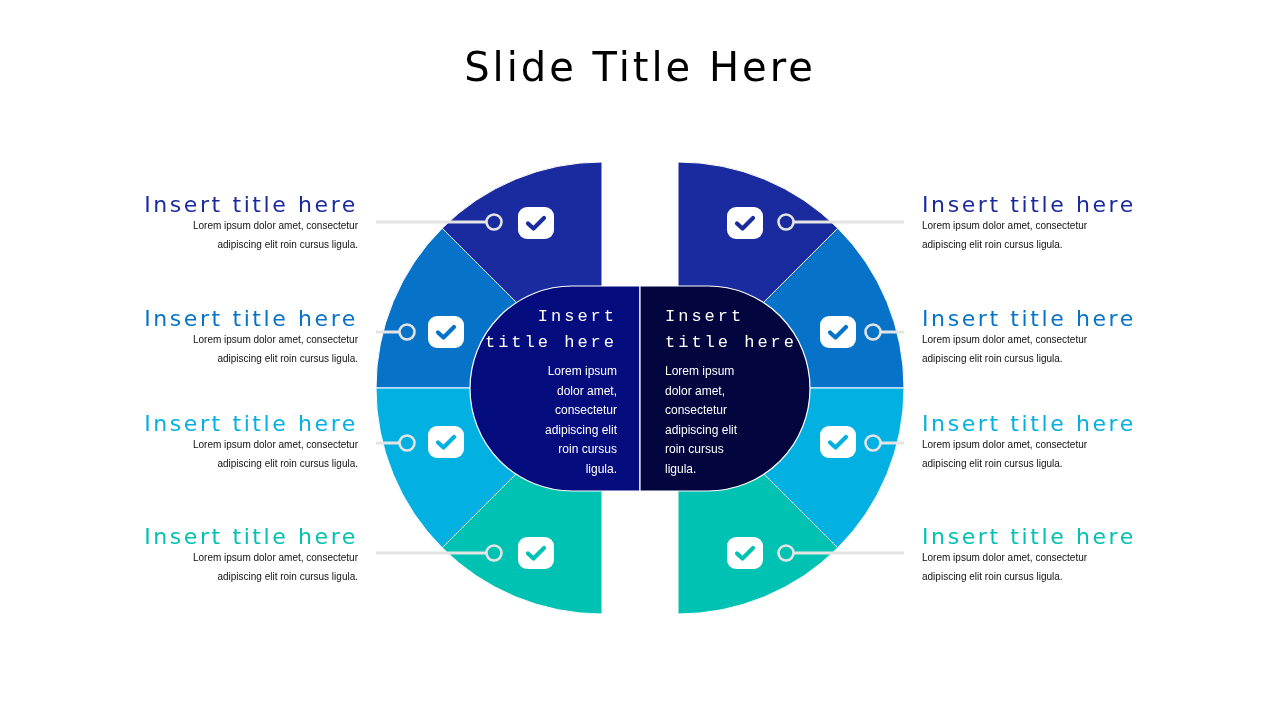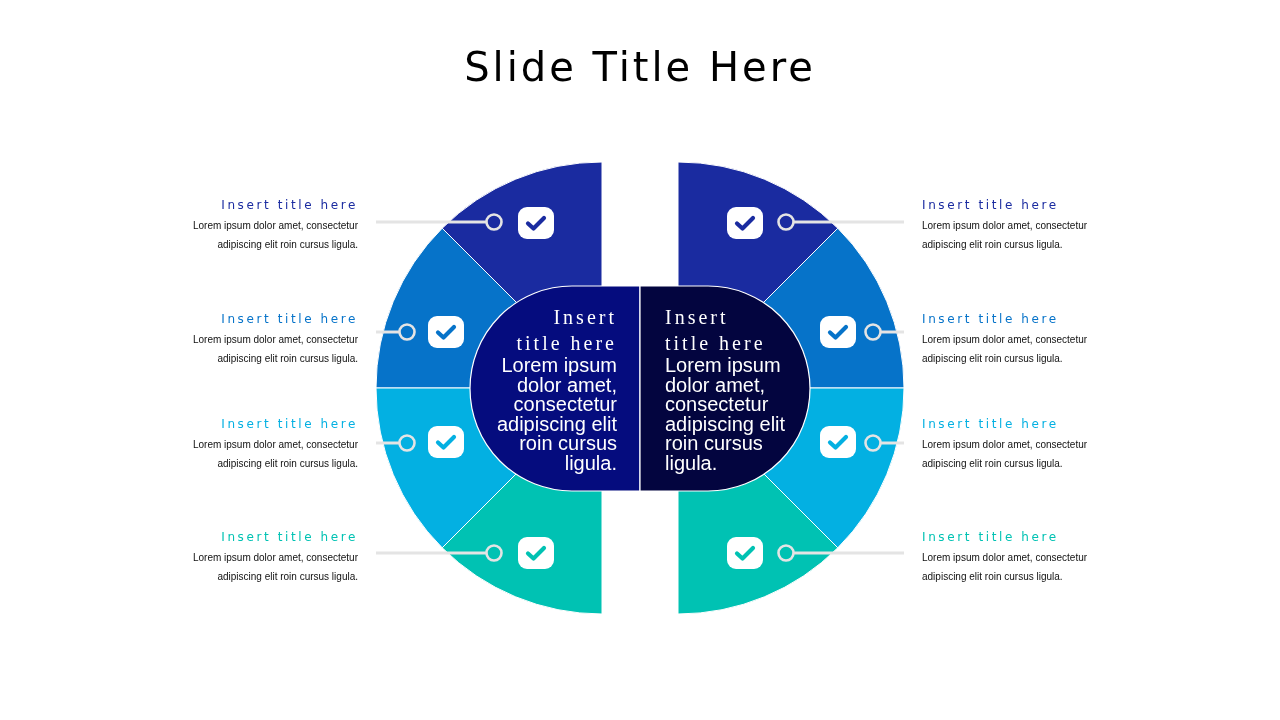--- a/index.html
+++ b/index.html
@@ -10,28 +10,28 @@
   .slide-title {
     position: absolute; top: 44px; left: 0; width: 1280px; text-align: center;
     font-family: "DejaVu Sans", sans-serif; font-size: 40px; letter-spacing: 3px; color: #000;
     font-weight: normal;
   }
   svg.diagram { position: absolute; left: 0; top: 0; }
   .item { position: absolute; width: 290px; }
   .item.left { text-align: right; }
   .item.right { text-align: left; }
   .item-title {
-    font-family: "DejaVu Sans", sans-serif; font-size: 12px; letter-spacing: 2.6px; line-height: 22px;
+    font-family: "DejaVu Sans", sans-serif; font-size: 22px; letter-spacing: 2.6px; line-height: 22px;
   }
   .item-body { font-size: 10px; line-height: 19px; color: #111; }
   .center-text { position: absolute; color: #fff; }
   .center-text .ct-title {
-    font-family: Liberation Serif, serif; font-size: 20px; letter-spacing: 3px; line-height: 26px;
+    font-family: Liberation Mono, monospace; font-size: 17px; letter-spacing: 3px; line-height: 26px;
   }
-  .center-text .ct-body { font-size: 20px; line-height: 19.5px; }
+  .center-text .ct-body { font-size: 12px; line-height: 19.5px; margin-top: 6px; }
   .center-text.left { text-align: right; }
   .center-text.right { text-align: left; }
 </style>
 </head>
 <body>
 
 <div class="slide-title">Slide Title Here</div>
 
 <svg class="diagram" width="1280" height="720" viewBox="0 0 1280 720">
   <defs>

